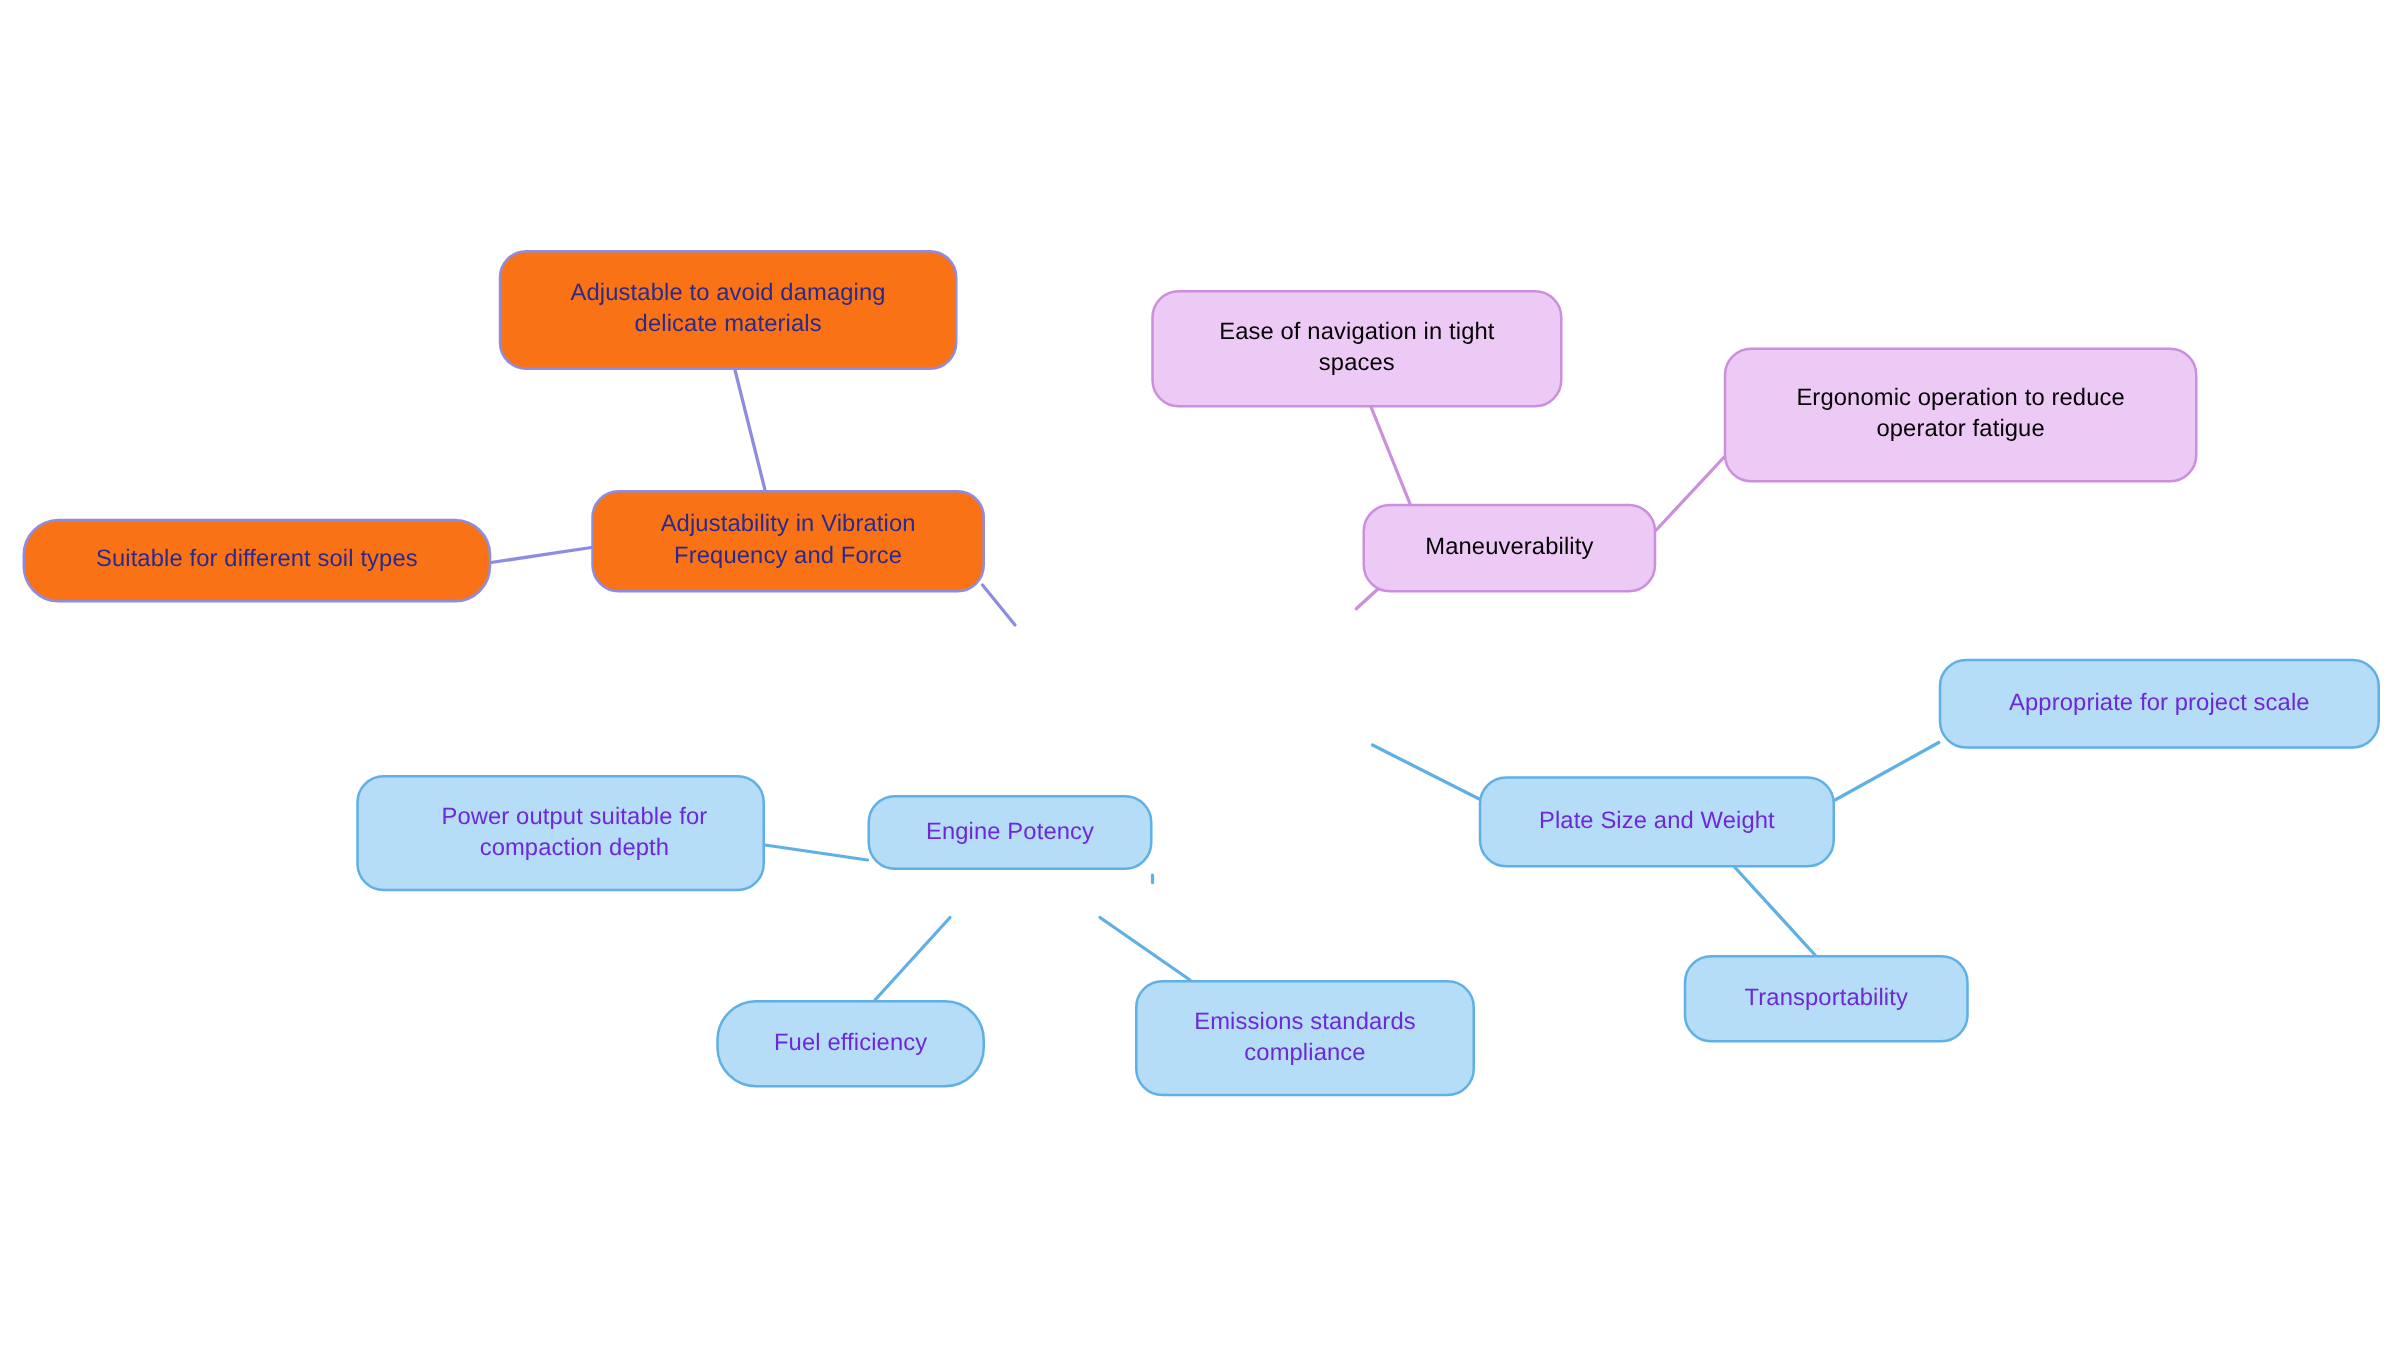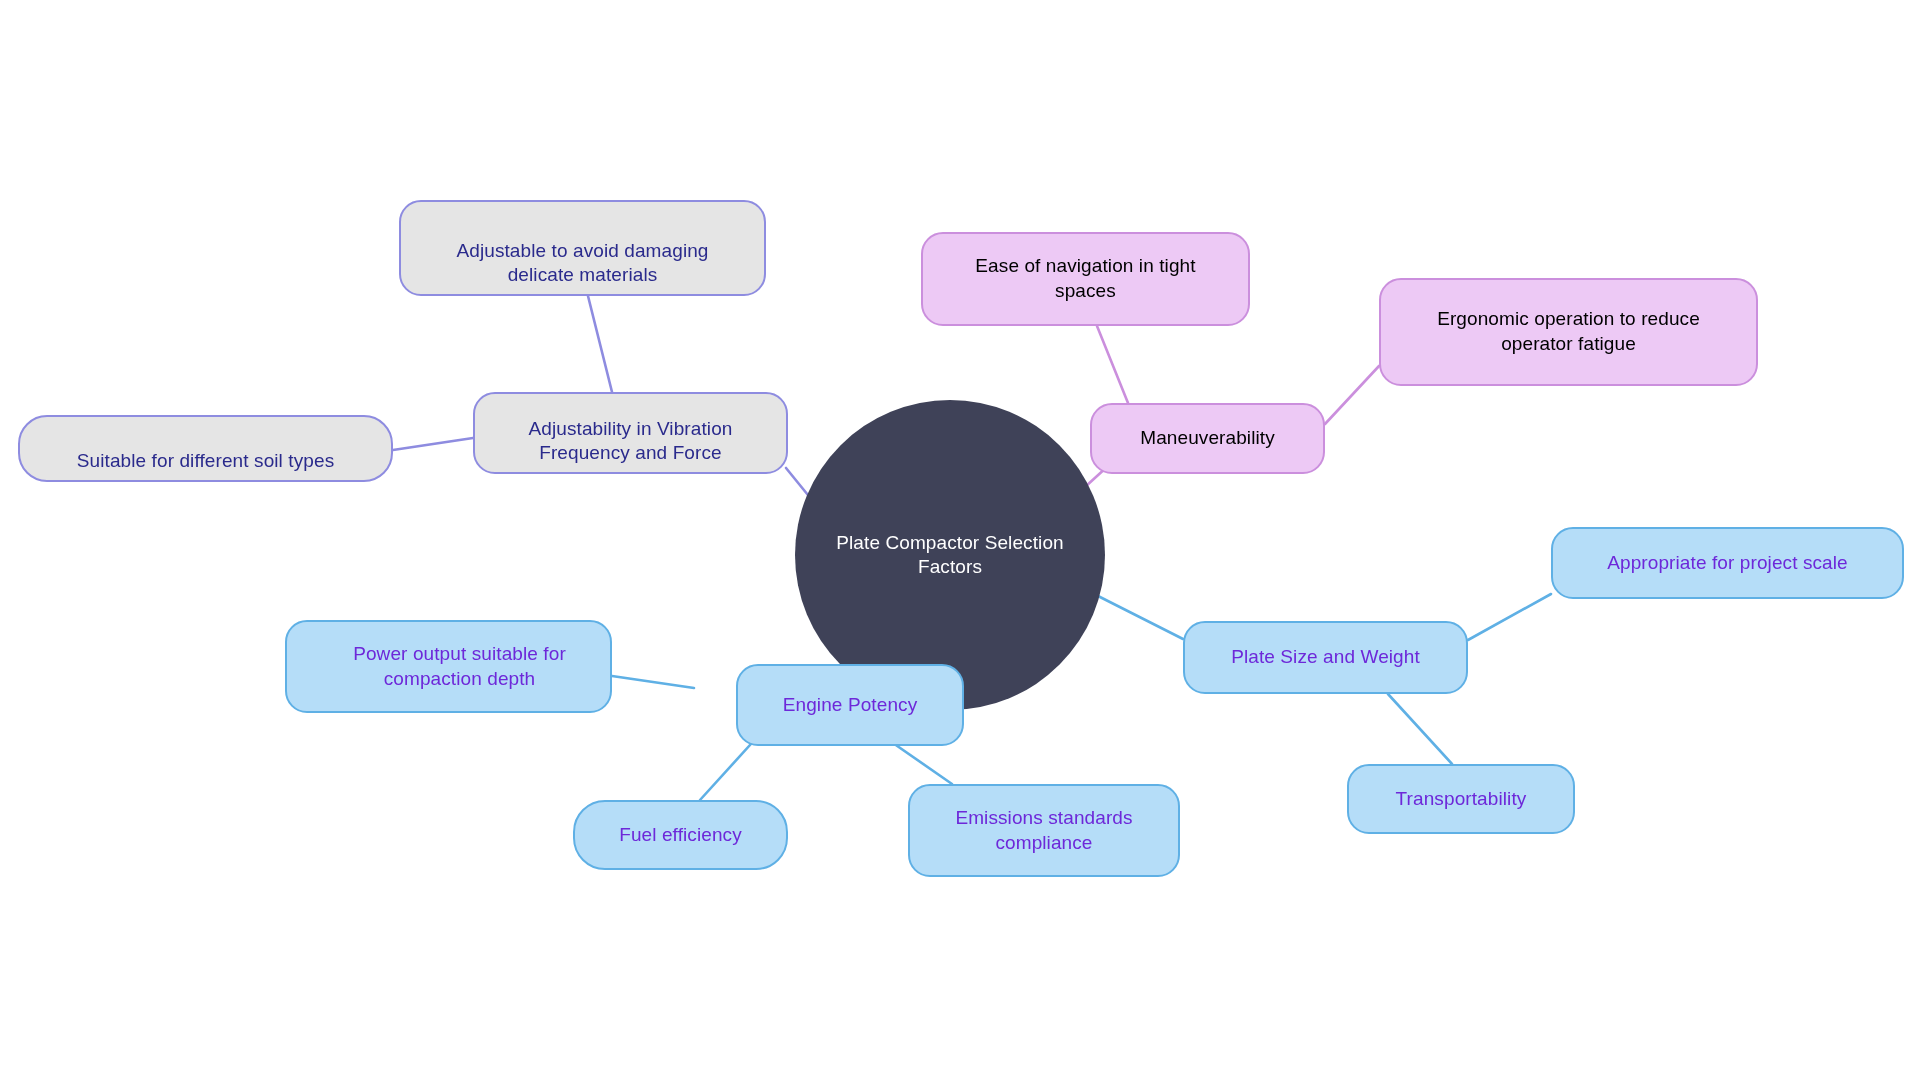--- a/index.html
+++ b/index.html
@@ -57,21 +57,21 @@
     font-size: 19px;
     letter-spacing: 0.1px;
     border-style: solid;
     border-width: 2.5px;
     border-radius: 22px;
     padding: 6px 14px;
     white-space: pre-line;
   }
 
   
-  .theme-purple   { background: #e5e5e5; border-color: #8e8ce0; color: #2a2a8c; align-items: flex-end; }
+  .theme-purple   { background: #f97316; border-color: #8e8ce0; color: #2a2a8c; }
   .theme-magenta  { background: #edc9f5; border-color: #cb8fdd; color: #000000; }
   .theme-blue     { background: #b5ddf8; border-color: #5fb0e5; color: #6d28d9; }
 </style>
 </head>
 <body>
 
 <div id="canvas">
 
   <svg id="edges" viewBox="0 0 1920 1080" width="1920" height="1080" xmlns="http://www.w3.org/2000/svg">
       <line x1="812" y1="500" x2="786" y2="468" stroke="#8e8ce0" stroke-width="2.6" stroke-linecap="round"></line>
@@ -82,39 +82,36 @@
       <line x1="1325" y1="424" x2="1379" y2="366" stroke="#cb8fdd" stroke-width="2.6" stroke-linecap="round"></line>
       <line x1="1098" y1="596" x2="1183" y2="639" stroke="#5fb0e5" stroke-width="2.6" stroke-linecap="round"></line>
       <line x1="1468" y1="640" x2="1551" y2="594" stroke="#5fb0e5" stroke-width="2.6" stroke-linecap="round"></line>
       <line x1="1388" y1="694" x2="1452" y2="764" stroke="#5fb0e5" stroke-width="2.6" stroke-linecap="round"></line>
       <line x1="922" y1="706" x2="922" y2="700" stroke="#5fb0e5" stroke-width="2.6" stroke-linecap="round"></line>
       <line x1="694" y1="688" x2="612" y2="676" stroke="#5fb0e5" stroke-width="2.6" stroke-linecap="round"></line>
       <line x1="760" y1="734" x2="700" y2="800" stroke="#5fb0e5" stroke-width="2.6" stroke-linecap="round"></line>
       <line x1="880" y1="734" x2="952" y2="784" stroke="#5fb0e5" stroke-width="2.6" stroke-linecap="round"></line>
     </svg>
 
-  <div class="root-node" id="root-node" style="left: 795px; top: 400px; width: 310px; height: 310px; background: rgb(63, 66, 88); color: rgb(255, 255, 255);">
-    <span>Plate Compactor Selection Factors</span>
-  </div>
 
   <div id="nodes">
       <div class="node theme-purple" style="left: 473px; top: 392px; width: 315px; height: 82px;"><span>Adjustability in Vibration
 Frequency and Force</span></div>
       <div class="node theme-purple" style="left: 399px; top: 200px; width: 367px; height: 96px;"><span>Adjustable to avoid damaging
 delicate materials</span></div>
       <div class="node theme-purple" style="left: 18px; top: 415px; width: 375px; height: 67px; border-radius: 29px;"><span>Suitable for different soil types</span></div>
       <div class="node theme-magenta" style="left: 1090px; top: 403px; width: 235px; height: 71px;"><span>Maneuverability</span></div>
       <div class="node theme-magenta" style="left: 921px; top: 232px; width: 329px; height: 94px;"><span>Ease of navigation in tight
 spaces</span></div>
       <div class="node theme-magenta" style="left: 1379px; top: 278px; width: 379px; height: 108px;"><span>Ergonomic operation to reduce
 operator fatigue</span></div>
       <div class="node theme-blue" style="left: 1183px; top: 621px; width: 285px; height: 73px;"><span>Plate Size and Weight</span></div>
       <div class="node theme-blue" style="left: 1551px; top: 527px; width: 353px; height: 72px;"><span>Appropriate for project scale</span></div>
       <div class="node theme-blue" style="left: 1347px; top: 764px; width: 228px; height: 70px;"><span>Transportability</span></div>
-      <div class="node theme-blue" style="left: 694px; top: 664px; width: 228px; height: 82px; margin-left: 42px;"><span>Engine Potency</span></div>
+      <div class="node theme-blue" style="left: 694px; top: 636px; width: 228px; height: 60px;"><span>Engine Potency</span></div>
       <div class="node theme-blue" style="left: 285px; top: 620px; width: 327px; height: 93px; padding-left: 36px;"><span>Power output suitable for
 compaction depth</span></div>
       <div class="node theme-blue" style="left: 573px; top: 800px; width: 215px; height: 70px; border-radius: 32px;"><span>Fuel efficiency</span></div>
       <div class="node theme-blue" style="left: 908px; top: 784px; width: 272px; height: 93px;"><span>Emissions standards
 compliance</span></div>
     </div>
 
 </div>
 
 </body></html>

